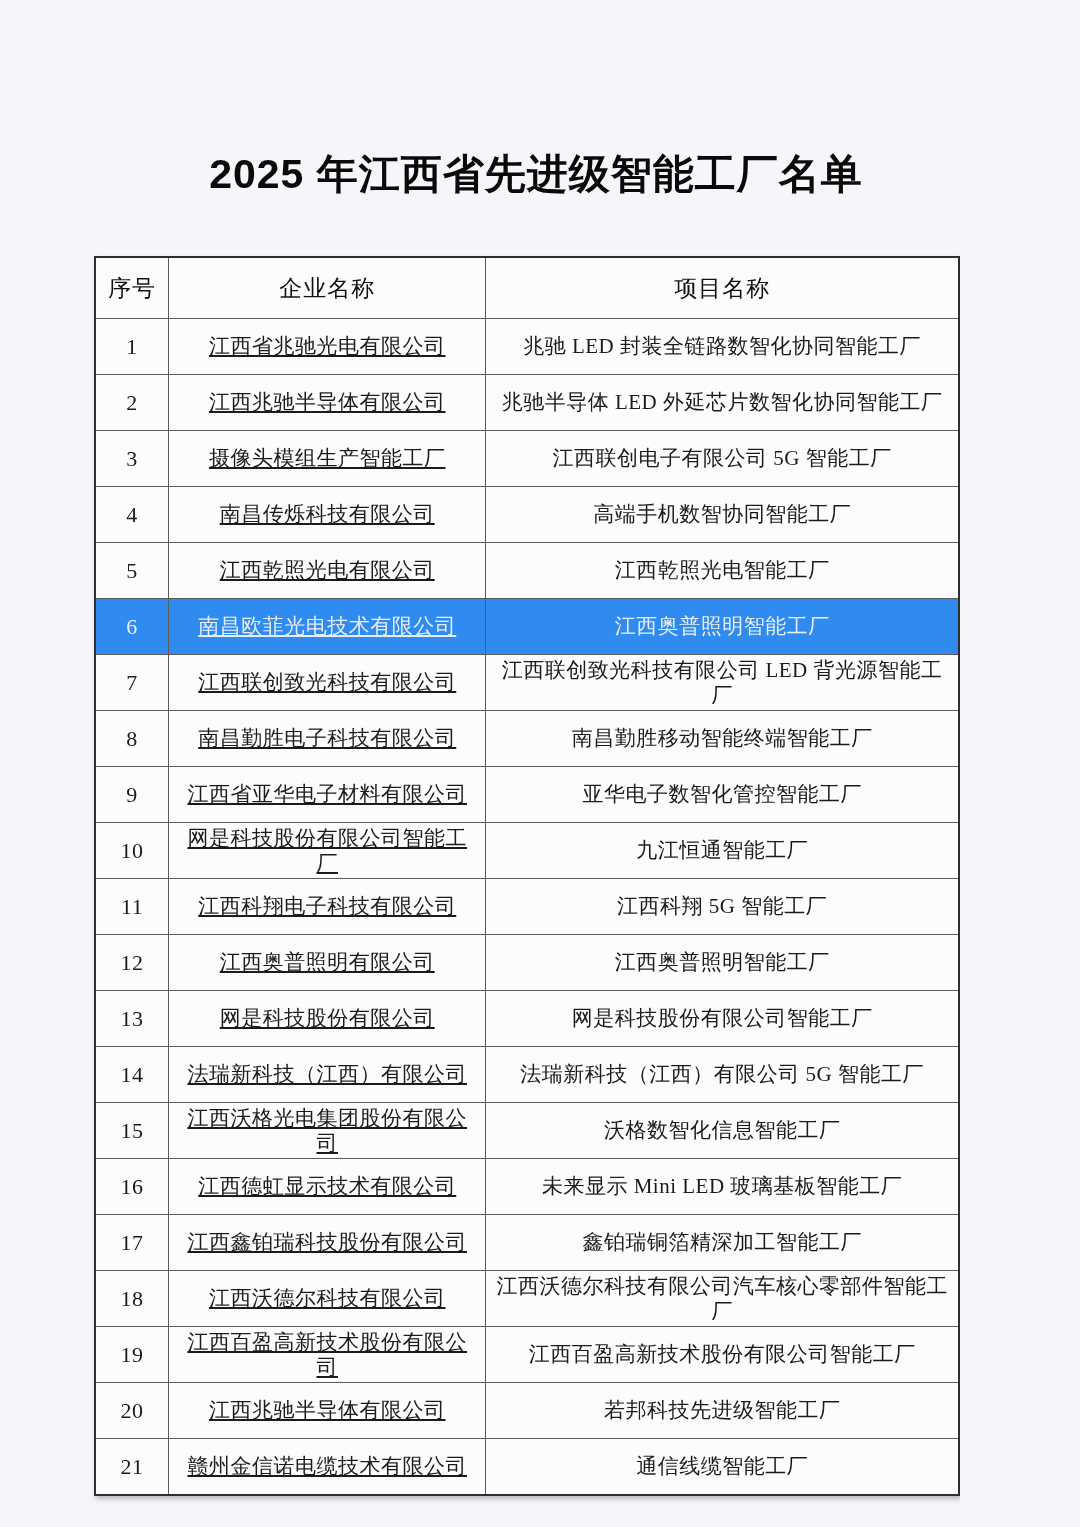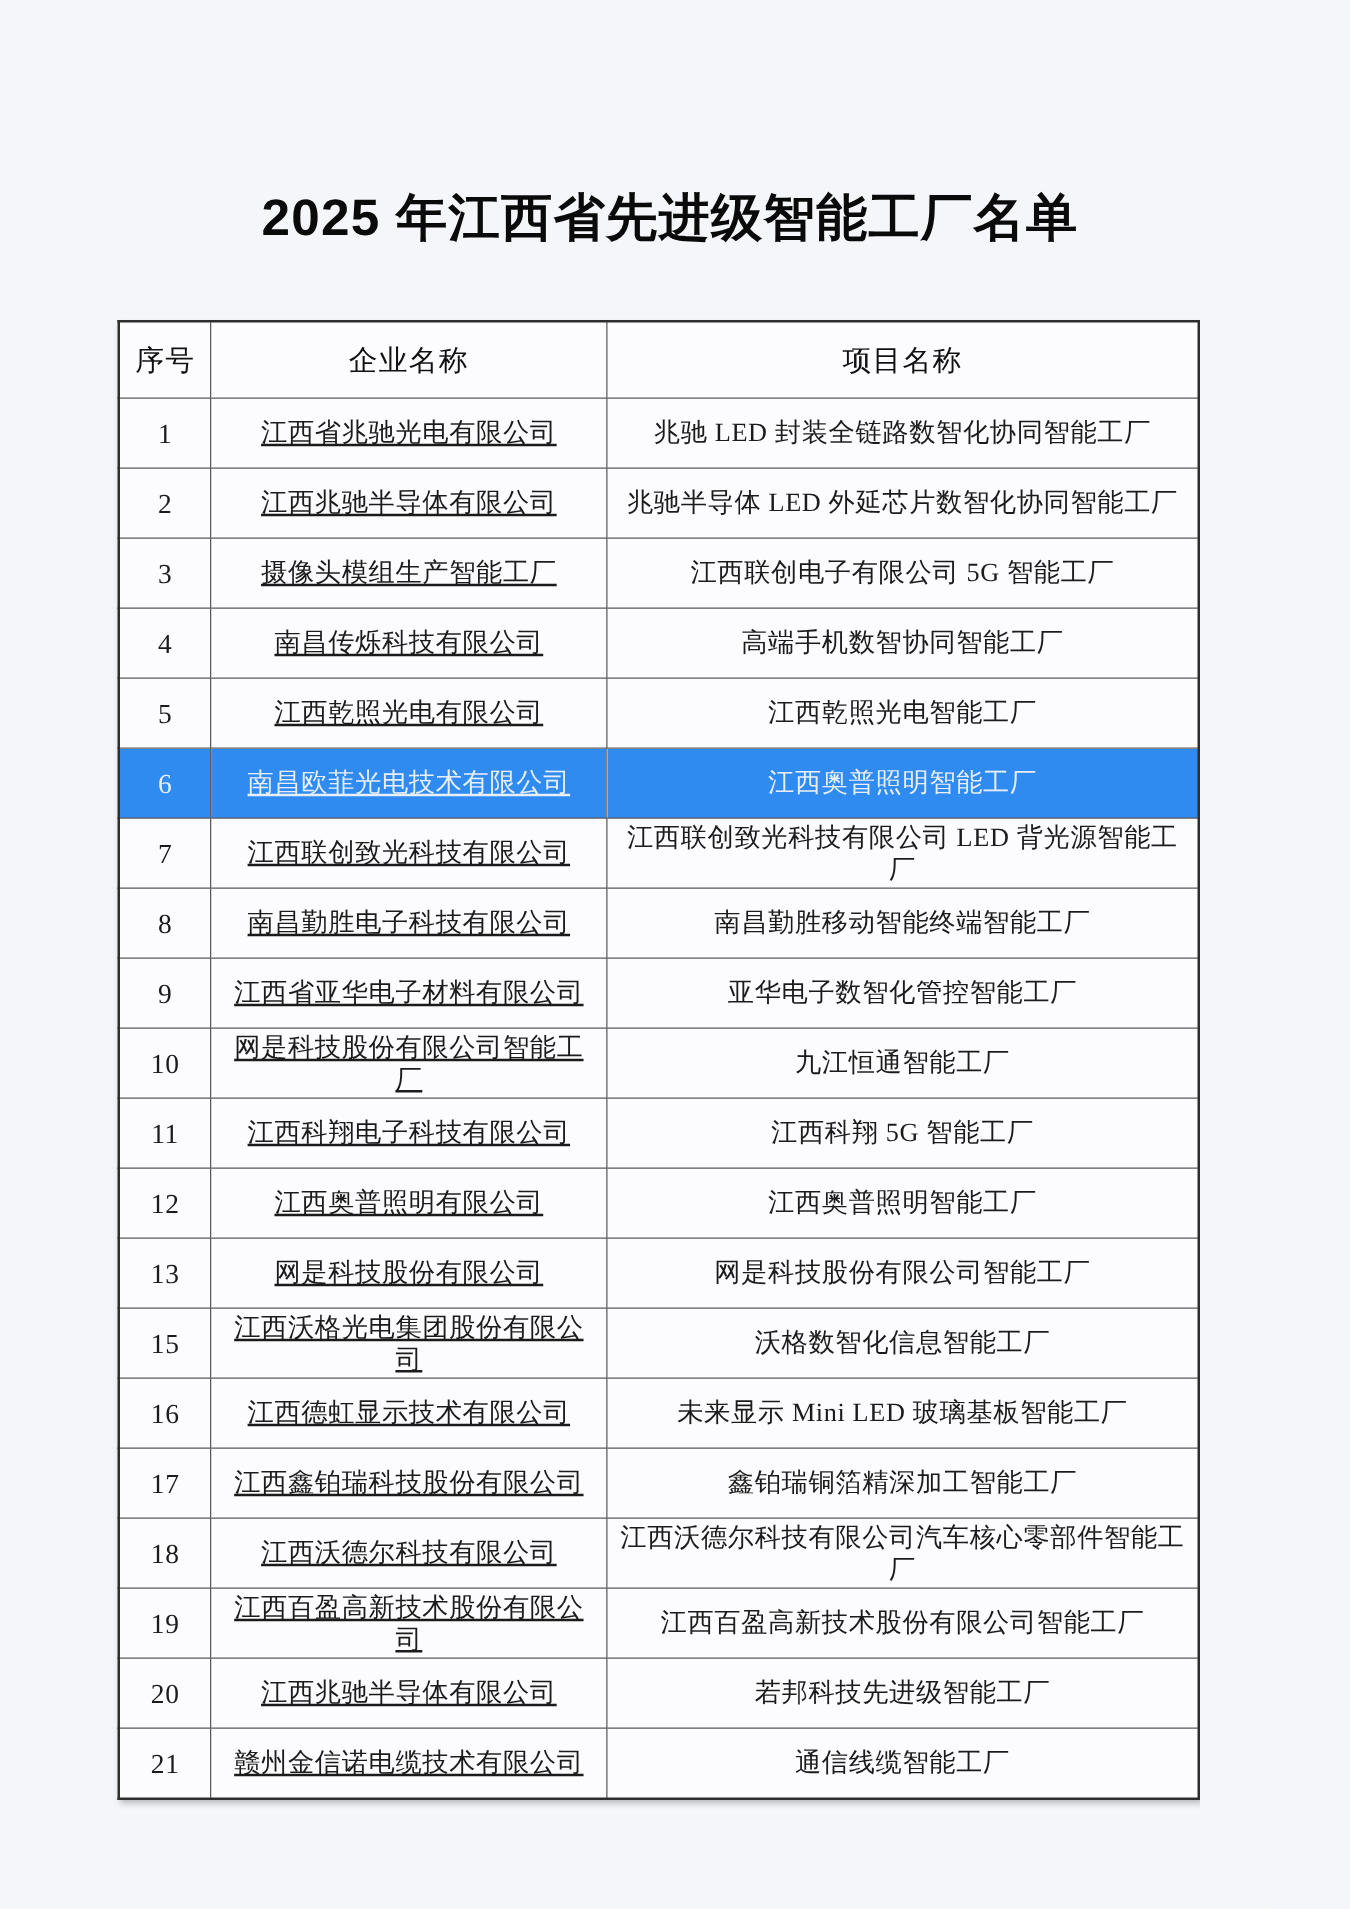--- a/index.html
+++ b/index.html
@@ -160,20 +160,25 @@
             <td class="cell-company">江西奥普照明有限公司</td>
             <td class="cell-project">江西奥普照明智能工厂</td>
           </tr>
 
           <tr>
             <td class="cell-no">13</td>
             <td class="cell-company">网是科技股份有限公司</td>
             <td class="cell-project">网是科技股份有限公司智能工厂</td>
           </tr>
 
+          <tr>
+            <td class="cell-no">14</td>
+            <td class="cell-company">法瑞新科技（江西）有限公司</td>
+            <td class="cell-project">法瑞新科技（江西）有限公司 5G 智能工厂</td>
+          </tr>
 
           <tr>
             <td class="cell-no">15</td>
             <td class="cell-company">江西沃格光电集团股份有限公司</td>
             <td class="cell-project">沃格数智化信息智能工厂</td>
           </tr>
 
           <tr>
             <td class="cell-no">16</td>
             <td class="cell-company">江西德虹显示技术有限公司</td>

